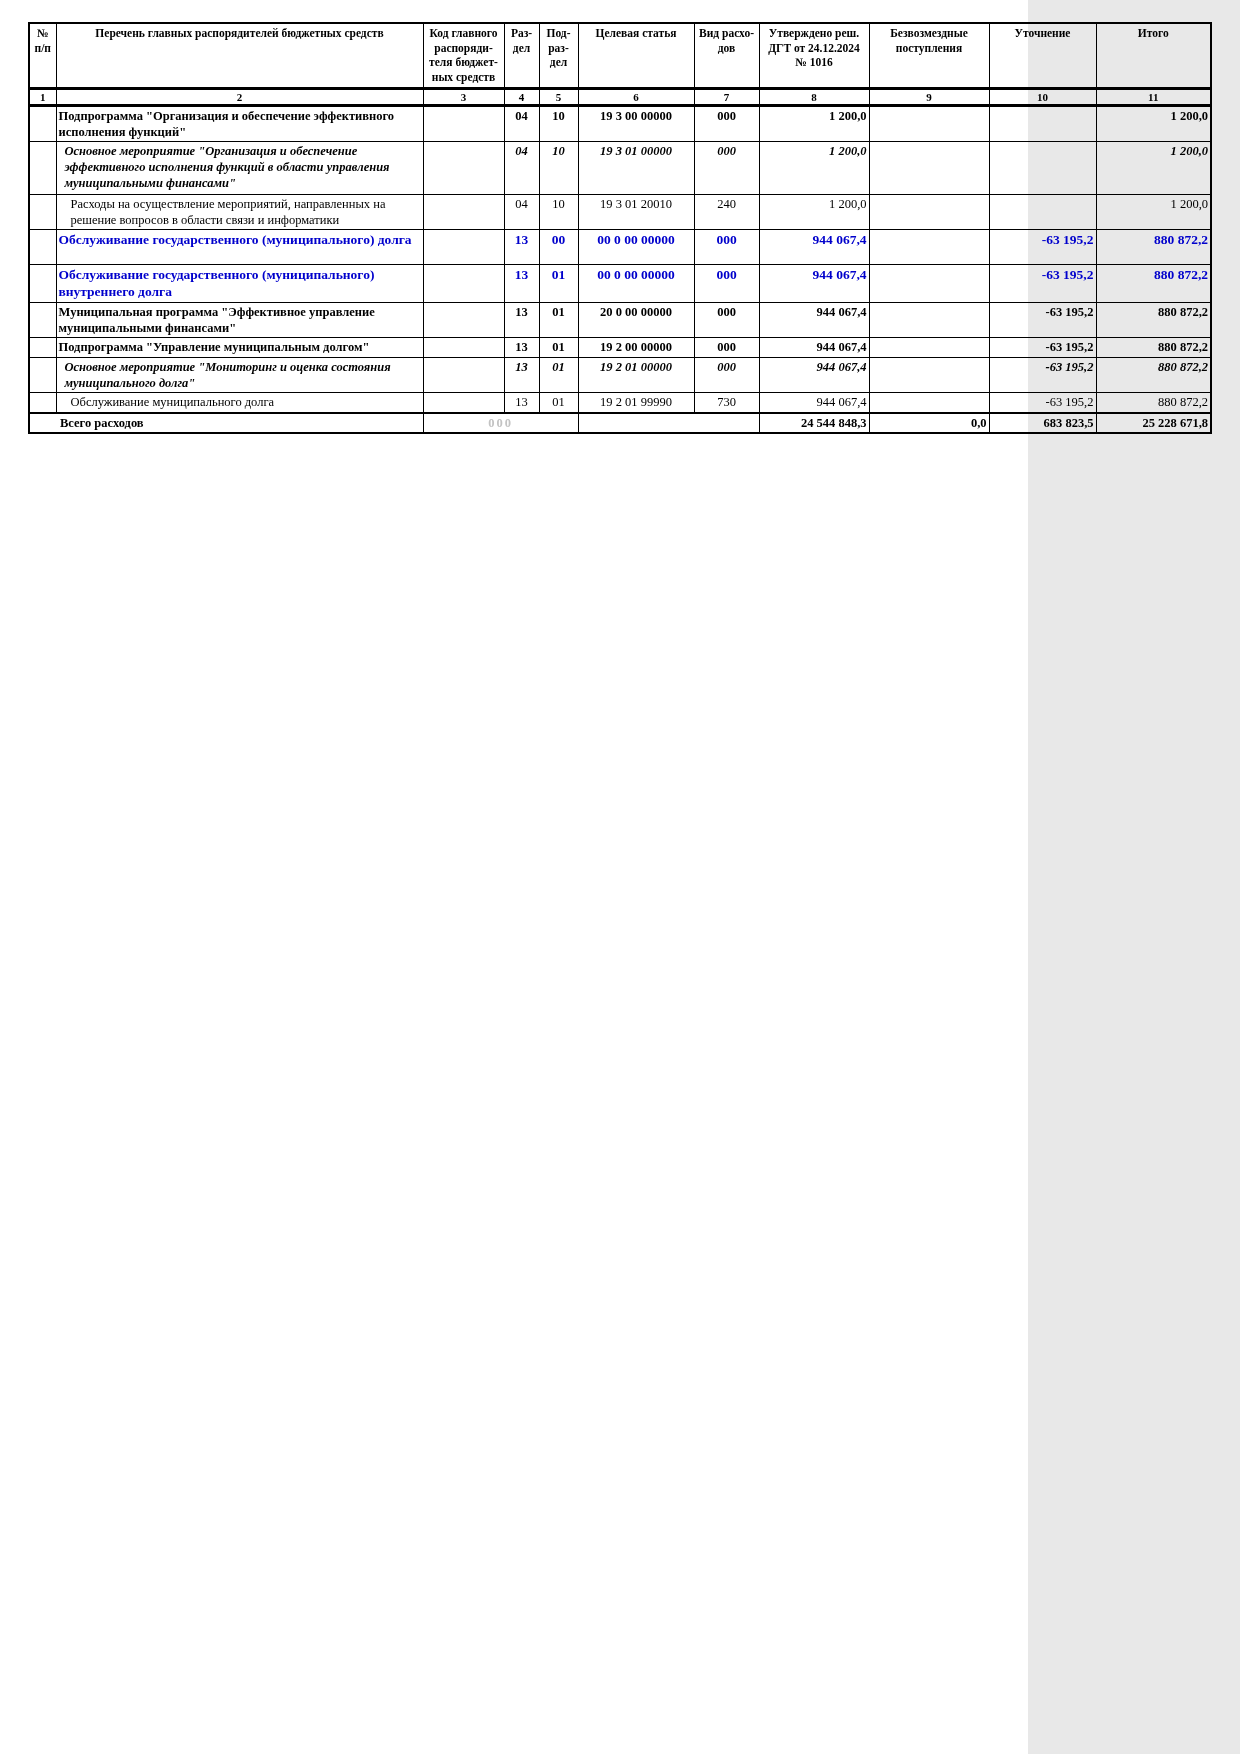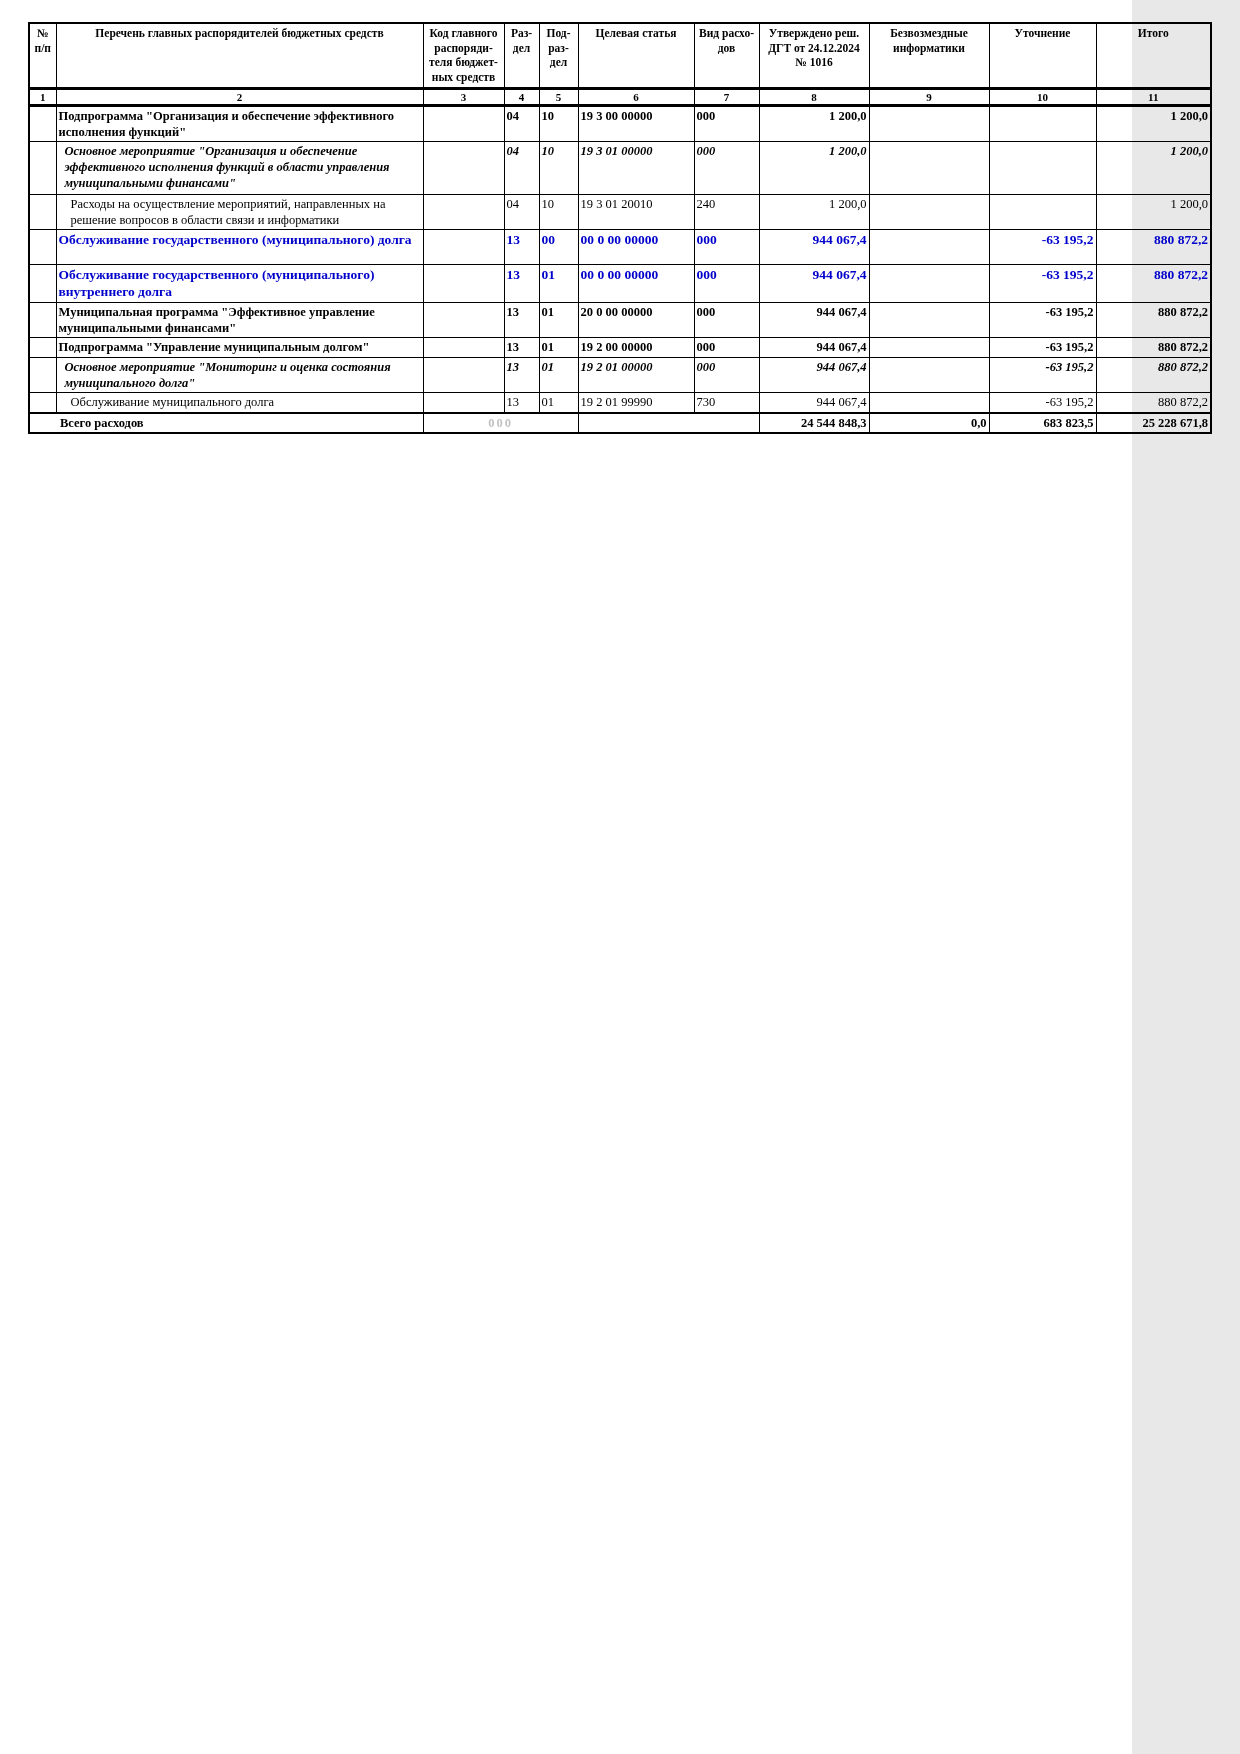--- a/index.html
+++ b/index.html
@@ -1,17 +1,17 @@
 <!DOCTYPE html>
 <html style="--accent-blue: #0000cc; --ghost-gray: #c3c3c3;"><head>
 <meta charset="utf-8">
 <style>
   html,body{margin:0;padding:0;background:#e8e8e8;}
   .page{
-    width:1132px;height:1754px;background:#ffffff;position:relative;
+    width:1028px;height:1754px;background:#ffffff;position:relative;
     font-family:"Liberation Serif", serif;color:#000;
   }
   table.budget{
     position:absolute;left:28px;top:22px;width:1182px;
     border-collapse:collapse;table-layout:fixed;
     border:2px solid #000;
   }
   table.budget th, table.budget td{
     border:1px solid #000;
     padding:1px 2px;
@@ -26,21 +26,21 @@
     height:60px;padding-top:2px;
   }
   tr.nums th{
     font-weight:bold;font-size:11px;text-align:center;
     height:13px;padding:0;
     border-top:3px solid #000;border-bottom:3px solid #000;
     vertical-align:middle;
   }
   
   td.cname{text-align:left;padding-left:4px;}
-  td.cc{}
+  td.cc{text-align:center;}
   td.num{text-align:right;padding-right:2px;}
   
   tr.style-bold{font-weight:bold;}
   tr.style-bold-italic{font-weight:bold;font-style:italic;}
   tr.style-bold-italic td.cname{padding-left:8px;}
   tr.style-normal td.cname{padding-left:14px;}
   tr.style-bold-blue{font-weight:bold;color:var(--accent-blue,#0000cc);font-size:13.5px;padding-left:34px;}
   tr.style-bold-blue td{font-size:13.5px;}
   
   tr.r-tall td{height:50px;}
@@ -78,21 +78,21 @@
     <thead>
       <tr class="hdr">
         <th>№ п/п</th>
         <th>Перечень главных распорядителей бюджетных средств</th>
         <th>Код главного распоряди-теля бюджет-ных средств</th>
         <th>Раз-дел</th>
         <th>Под-раз-дел</th>
         <th>Целевая статья</th>
         <th>Вид расхо-дов</th>
         <th>Утверждено реш. ДГТ от 24.12.2024 № 1016</th>
-        <th>Безвозмездные информатики</th>
+        <th>Безвозмездные поступления</th>
         <th>Уточнение</th>
         <th>Итого</th>
       </tr>
       <tr class="nums">
         <th>1</th>
         <th>2</th>
         <th>3</th>
         <th>4</th>
         <th>5</th>
         <th>6</th>

